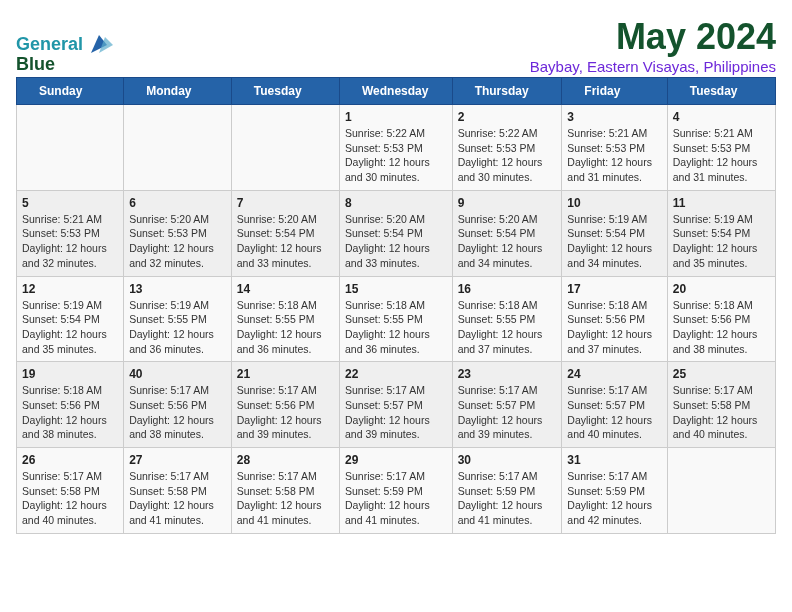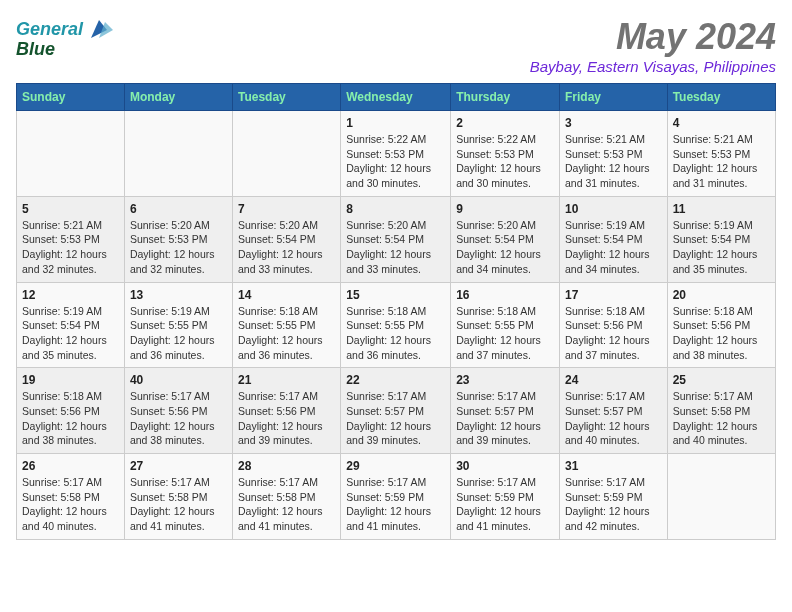--- a/index.html
+++ b/index.html
@@ -5,24 +5,23 @@
     * { margin: 0; padding: 0; box-sizing: border-box; }
     body {
       font-family: Arial, sans-serif;
       background: #fff;
       width: 792px;
       min-height: 612px;
       padding: 16px;
     }
     .header {
       display: flex;
-      align-items: flex-start;
+      align-items: flex-end;
       justify-content: space-between;
-      margin-bottom: 8px;
-      font-style: italic;
+      margin-bottom: 2px;
     }
     .logo {
       display: flex;
       align-items: center;
     }
     .logo-text {
       font-size: 18px;
       font-weight: bold;
       color: #1a3a5c;
       line-height: 1.1;
@@ -34,36 +33,36 @@
       width: 28px;
       height: 28px;
       margin-left: 2px;
     }
     .title-block {
       text-align: right;
     }
     .main-title {
       font-size: 36px;
       font-weight: bold;
-      color: #737373;
+      color: #14532d;
     }
     .subtitle {
       font-size: 15px;
       color: #6d28d9;
       font-weight: normal;
     }
     table {
       width: 100%;
       border-collapse: collapse;
       font-size: 11px;
     }
     thead tr th {
       background-color: #2563a8;
-      color: #86efac;
-      padding: 6px 5px;
+      color: #ffffff;
+      padding: 6px 22px;
       text-align: left;
       font-size: 12px;
       font-weight: bold;
       border: 1px solid #1a4a8a;
     }
     tbody tr td {
       border: 1px solid #ccc;
       padding: 5px 5px;
       vertical-align: top;
       min-height: 70px;

